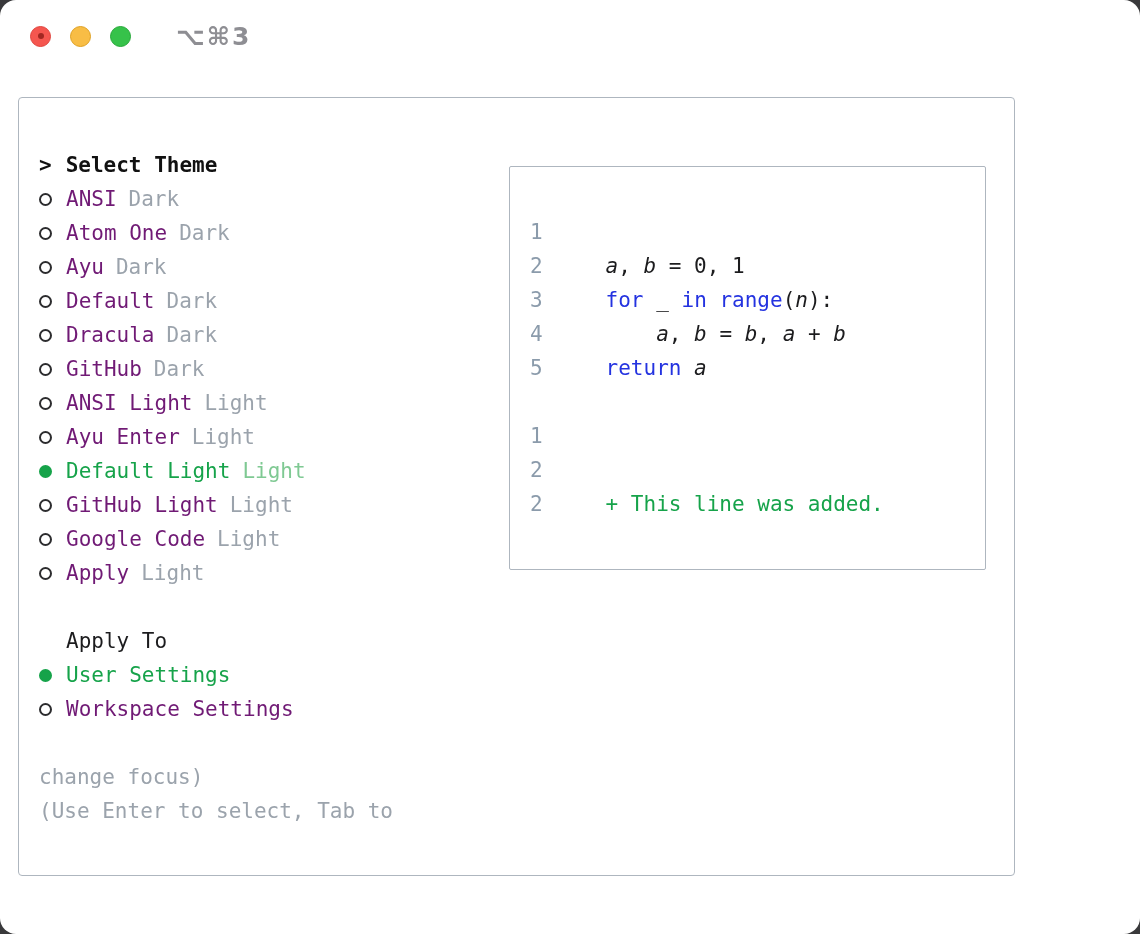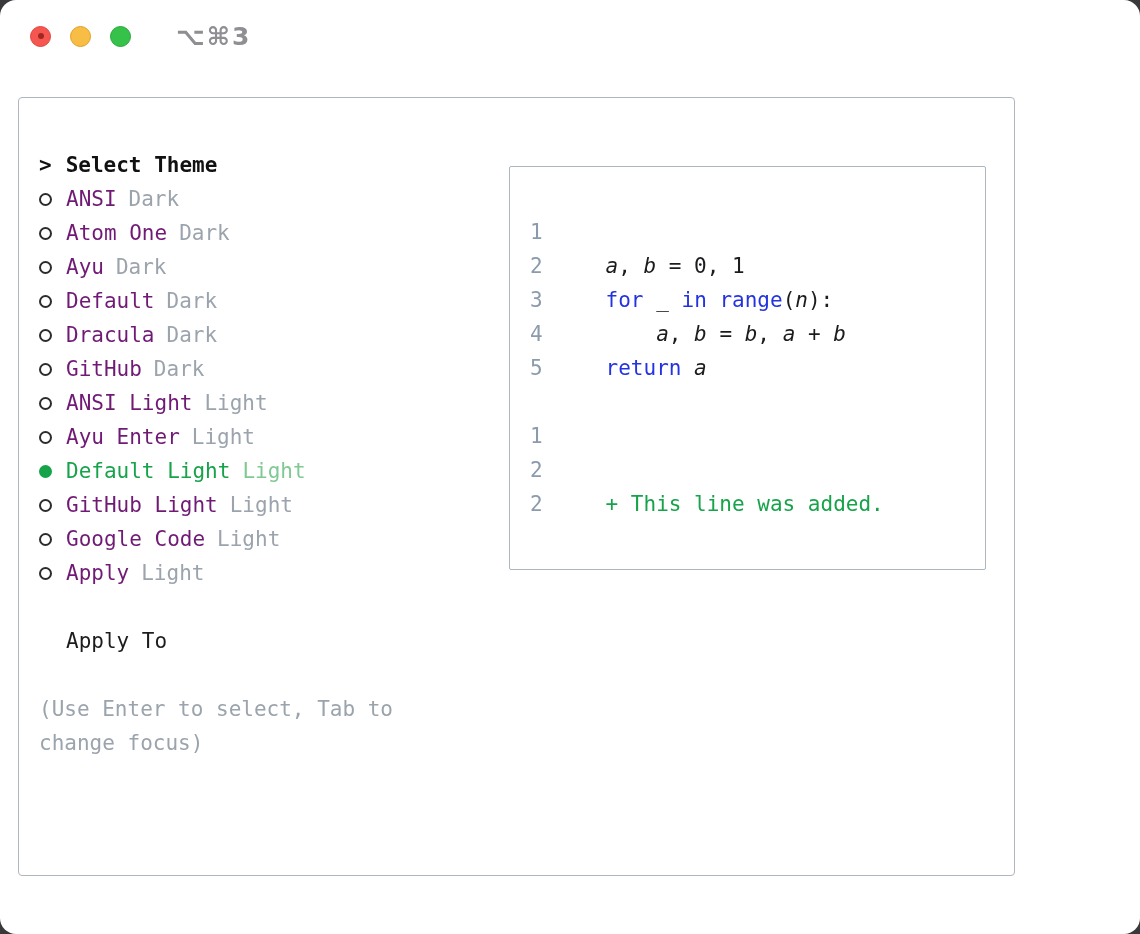--- a/index.html
+++ b/index.html
@@ -134,24 +134,28 @@
           <div class="row item"><span class="radio"></span><span class="name">ANSI Light</span><span class="variant">Light</span></div>
           <div class="row item"><span class="radio"></span><span class="name">Ayu Enter</span><span class="variant">Light</span></div>
           <div class="row item selected"><span class="radio"></span><span class="name">Default Light</span><span class="variant">Light</span></div>
           <div class="row item"><span class="radio"></span><span class="name">GitHub Light</span><span class="variant">Light</span></div>
           <div class="row item"><span class="radio"></span><span class="name">Google Code</span><span class="variant">Light</span></div>
           <div class="row item"><span class="radio"></span><span class="name">Apply</span><span class="variant">Light</span></div>
         </div>
 
       <div class="apply-title">Apply To</div>
 
+      <div id="apply-list">
+          <div class="row item selected"><span class="radio"></span><span class="name">User Settings</span></div>
+          <div class="row item"><span class="radio"></span><span class="name">Workspace Settings</span></div>
+        </div>
 
       <div class="hint" id="hint">
+          <div class="row">change focus)</div>
           <div class="row">(Use Enter to select, Tab to</div>
-          <div class="row">change focus)</div>
         </div>
     </div>
 
     <div class="right-col">
 
       <div class="preview-box">
         <div id="code-lines">
             <div class="cline"><span class="lnum">1</span></div>
             <div class="cline"><span class="lnum">2</span><span class="ltext"><span>    </span><span class="tok-var">a</span><span>, </span><span class="tok-var">b</span><span> = 0, 1</span></span></div>
             <div class="cline"><span class="lnum">3</span><span class="ltext"><span>    </span><span class="tok-kw">for</span><span> </span><span class="tok-var">_</span><span> </span><span class="tok-kw">in</span><span> </span><span class="tok-kw">range</span><span>(</span><span class="tok-var">n</span><span>):</span></span></div>

